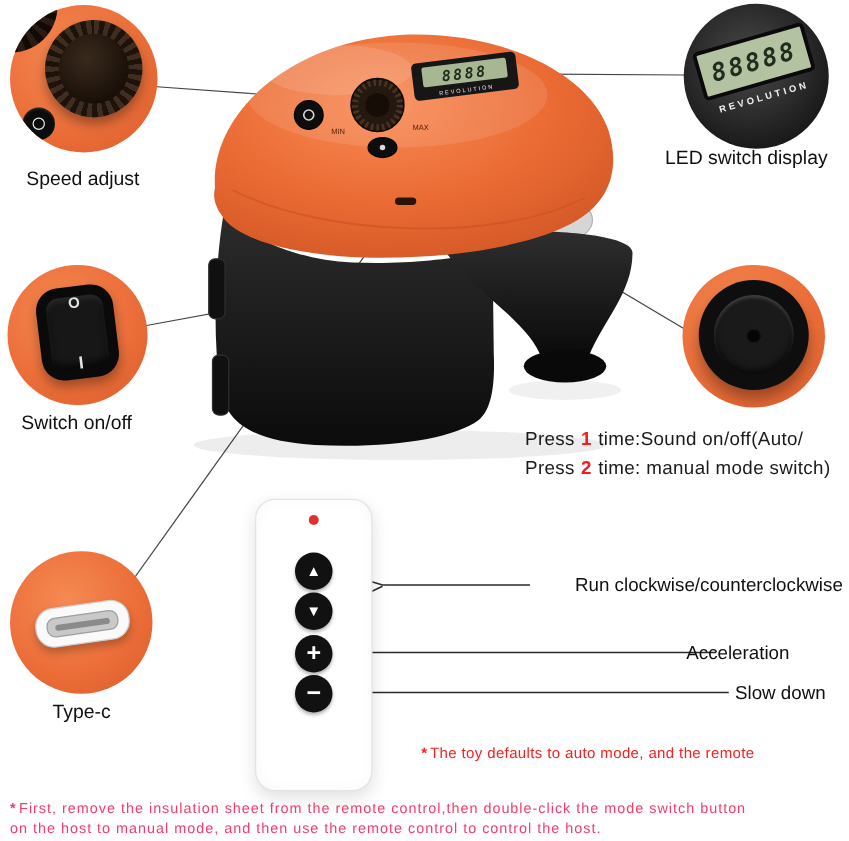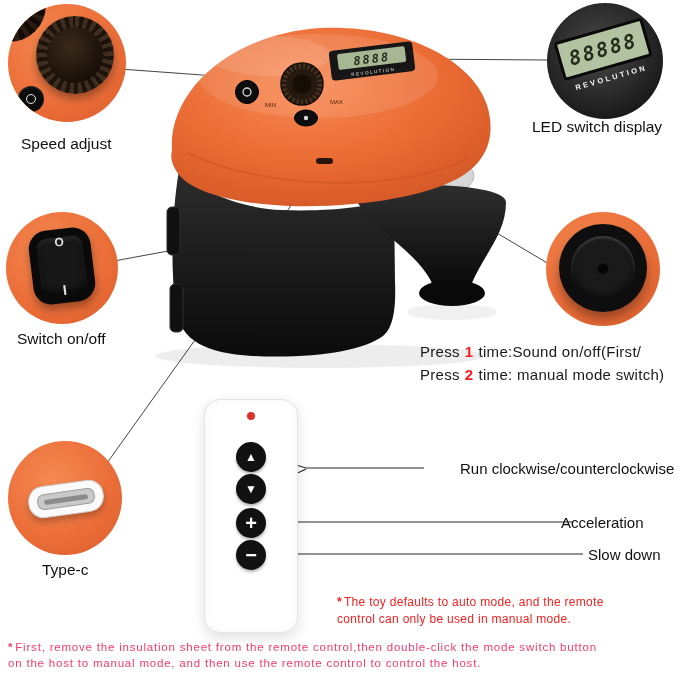--- a/index.html
+++ b/index.html
@@ -50,21 +50,21 @@
   .pill-slot{width:56px;height:14px;background:#c9c9c9;border:1px solid #9e9e9e;border-radius:7px;
           display:flex;align-items:center;justify-content:center;}
   .pill-slot::after{content:"";width:44px;height:5px;background:#8b8b8b;border-radius:3px;}
   
   .label{position:absolute;z-index:3;font-size:15.5px;color:#101010;}
   .l-speed{left:21px;top:118px;margin-top:17px;}
   .l-led{left:532px;top:118px;}
   .l-switch{left:17px;top:330px;}
   .l-typec{left:42px;top:561px;}
   .l-run{left:428px;top:460px;font-size:15px;margin-left:32px;}
-  .l-acc{left:561px;top:514px;font-size:15px;}
+  .l-acc{left:549px;top:514px;font-size:15px;}
   .l-slow{left:588px;top:546px;font-size:15px;}
   
   .press-note{position:absolute;left:420px;top:340px;z-index:3;font-size:15px;letter-spacing:.3px;color:#1a1a1a;}
   .press-note .row{height:23px;line-height:23px;white-space:pre;}
   .pn-num{color:#f31d1d;font-weight:bold;margin:0 5px;}
   
   .remote{position:absolute;left:204px;top:399px;width:92px;height:232px;background:#ffffff;z-index:2;
           border:1px solid #e3e3e3;border-radius:16px;
           box-shadow:0 5px 14px rgba(0,0,0,.12), inset 0 0 12px rgba(0,0,0,.03);}
   .remote-led{position:absolute;left:42px;top:12px;width:8px;height:8px;border-radius:50%;background:#e03131;}
@@ -187,21 +187,21 @@
   <div class="label l-switch">Switch on/off</div>
 
   <div class="circle orange c-mode">
     <div class="mode-outer">
       <div class="mode-mid">
         <div class="mode-inner"></div>
       </div>
     </div>
   </div>
   <div class="press-note">
-    <div class="row"><span>Press</span><span class="pn-num">1</span><span>time:</span><span>Sound on/off(First/</span></div>
+    <div class="row"><span>Press</span><span class="pn-num">1</span><span>time:</span><span>Sound on/off(Auto/</span></div>
     <div class="row"><span>Press</span><span class="pn-num">2</span><span>time:</span><span> manual mode switch)</span></div>
   </div>
 
   <div class="circle orange c-typec">
     <div class="pill">
       <div class="pill-slot"></div>
     </div>
   </div>
   <div class="label l-typec">Type-c</div>
 
@@ -220,20 +220,19 @@
         <span>−</span>
       </div>
   </div>
 
   <div class="label l-run">Run clockwise/counterclockwise</div>
   <div class="label l-acc">Acceleration</div>
   <div class="label l-slow">Slow down</div>
 
   <div class="fn fn-auto">
     <span class="mark">*</span><span>The toy defaults to auto mode, and the remote</span><br>
-    <span>control can only be used in manual mode.</span>
   </div>
   <div class="fn fn-setup">
     <span class="mark">*</span><span>First, remove the insulation sheet from the remote control,then double-click the mode switch button</span><br>
     <span>on the host to manual mode, and then use the remote control to control the host.</span>
   </div>
 
 </div>
 
 </body></html>

